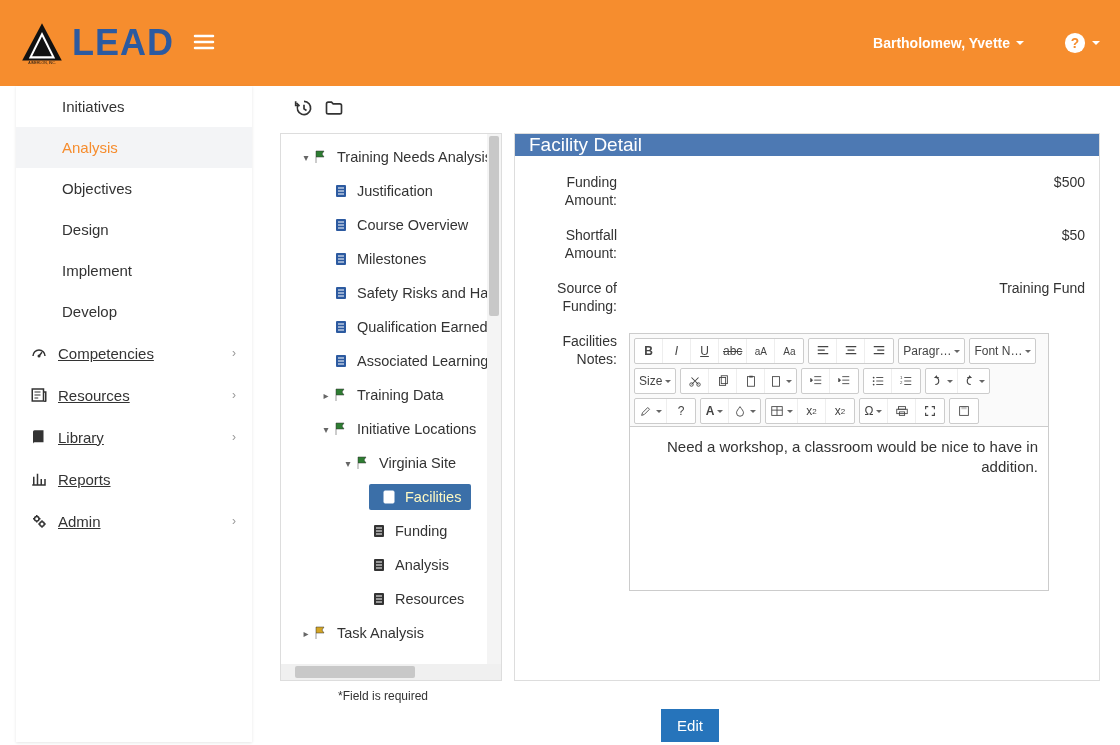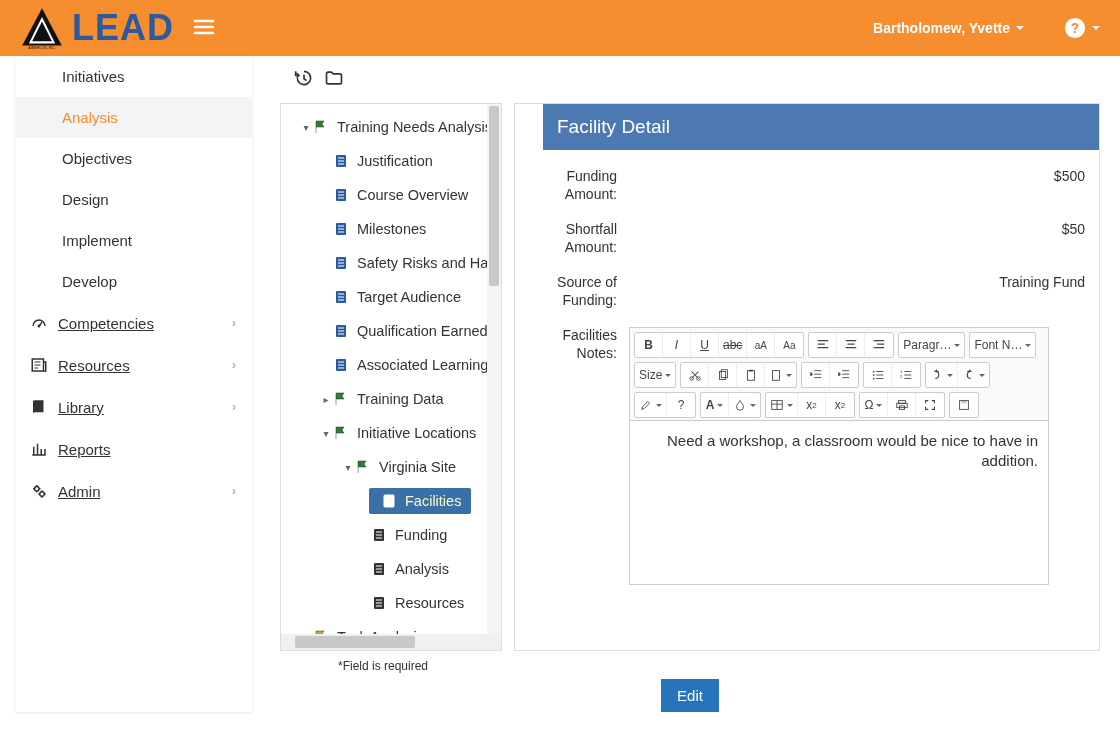--- a/index.html
+++ b/index.html
@@ -1,19 +1,19 @@
 <!DOCTYPE html>
 <html><head>
 <meta charset="utf-8">
 <style>
 * { box-sizing: border-box; margin: 0; padding: 0; }
 body { font-family: "Segoe UI", "Helvetica Neue", Arial, sans-serif; font-size: 14px; color: #333; background: #fff; width: 1120px; height: 745px; overflow: hidden; }
 
 
-.header { background: #f68d2e; height: 56px; display: flex; align-items: center; padding: 0 20px; color: #fff; }
+.header { background: #f68d2e; height: 86px; display: flex; align-items: center; padding: 0 20px; color: #fff; }
 .logo-group { display: flex; align-items: center; gap: 8px; }
 .triangle-logo { width: 44px; height: 44px; }
 .lead-text { font-size: 36px; font-weight: 700; color: #2c5aa0; letter-spacing: 1px; }
 .hamburger { margin-left: 18px; cursor: pointer; }
 .hamburger svg { width: 24px; height: 24px; }
 .spacer { flex: 1; }
 .user-dd { display: flex; align-items: center; gap: 6px; font-weight: 600; color: #fff; cursor: pointer; margin-right: 40px; }
 .help-dd { display: flex; align-items: center; gap: 6px; cursor: pointer; }
 .help-dd svg { width: 22px; height: 22px; }
 .caret { width: 0; height: 0; border-left: 4px solid transparent; border-right: 4px solid transparent; border-top: 4px solid #fff; }
@@ -50,21 +50,21 @@
 .ind2 { padding-left: 40px; }
 .ind3 { padding-left: 62px; }
 .ind4 { padding-left: 78px; }
 .tree-h-scroll { position: absolute; bottom: 0; left: 0; right: 0; height: 16px; background: #f0f0f0; }
 .tree-h-thumb { position: absolute; left: 14px; top: 2px; height: 12px; width: 120px; background: #c8c8c8; border-radius: 2px; }
 .tree-v-scroll { position: absolute; right: 0; top: 0; bottom: 16px; width: 14px; background: #f4f4f4; }
 .tree-v-thumb { position: absolute; top: 2px; left: 2px; width: 10px; height: 180px; background: #c8c8c8; border-radius: 2px; }
 
 
 .detail-panel { flex: 1; border: 1px solid #ddd; background: #fff; height: 548px; display: flex; flex-direction: column; }
-.detail-header { background: #4d79b3; color: #fff; font-size: 19px; padding: 12px 14px; margin-left: 28px; }
+.detail-header { background: #4d79b3; color: #fff; font-size: 19px; padding: 0 14px; }
 .detail-body { padding: 18px 14px 0 14px; }
 .frow { display: flex; margin-bottom: 18px; }
 .frow .lbl { width: 100px; text-align: right; color: #333; padding-right: 12px; font-size: 14px; line-height: 1.25; }
 .frow .val { flex: 1; color: #333; font-size: 14px; text-align: right; }
 
 
 .editor-wrap { border: 1px solid #ccc; width: 420px; background: #fafafa; }
 .ed-toolbar { display: flex; flex-wrap: wrap; padding: 4px 4px 2px 4px; gap: 4px; }
 .ed-group { display: flex; border: 1px solid #ccc; border-radius: 2px; overflow: hidden; background: #fff; }
 .ed-btn { min-width: 28px; height: 24px; display: inline-flex; align-items: center; justify-content: center; border-right: 1px solid #eee; font-size: 12px; cursor: pointer; padding: 0 4px; color: #444; }
@@ -255,30 +255,20 @@
               <span style="margin-left:6px">Safety Risks and Haza</span>
             </div>
             <div class="tree-node ind2">
               <span class="exp"></span>
               <span class="ic">
                 <svg width="16" height="16" viewBox="0 0 16 16">
                   <rect x="3" y="2" width="10" height="12" rx="1" fill="#2c5aa0"></rect>
                   <path d="M5 5h6M5 8h6M5 11h6" stroke="#fff" stroke-width="1.2"></path>
                 </svg>
               </span>
-              <span style="margin-left:6px">Target Audience</span>
-            </div>
-            <div class="tree-node ind2">
-              <span class="exp"></span>
-              <span class="ic">
-                <svg width="16" height="16" viewBox="0 0 16 16">
-                  <rect x="3" y="2" width="10" height="12" rx="1" fill="#2c5aa0"></rect>
-                  <path d="M5 5h6M5 8h6M5 11h6" stroke="#fff" stroke-width="1.2"></path>
-                </svg>
-              </span>
               <span style="margin-left:6px">Qualification Earned</span>
             </div>
             <div class="tree-node ind2">
               <span class="exp"></span>
               <span class="ic">
                 <svg width="16" height="16" viewBox="0 0 16 16">
                   <rect x="3" y="2" width="10" height="12" rx="1" fill="#2c5aa0"></rect>
                   <path d="M5 5h6M5 8h6M5 11h6" stroke="#fff" stroke-width="1.2"></path>
                 </svg>
               </span>

